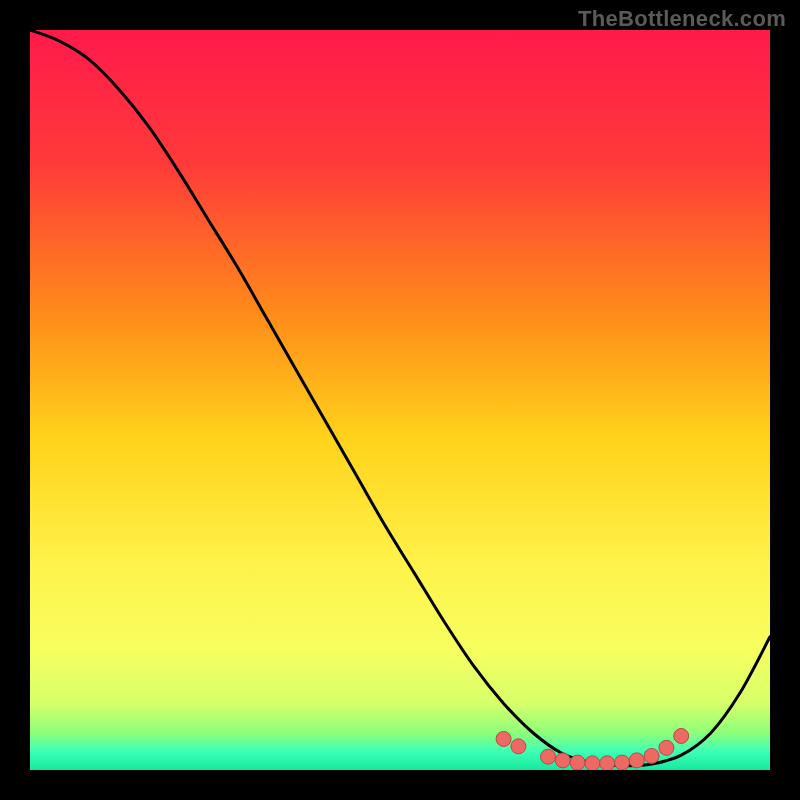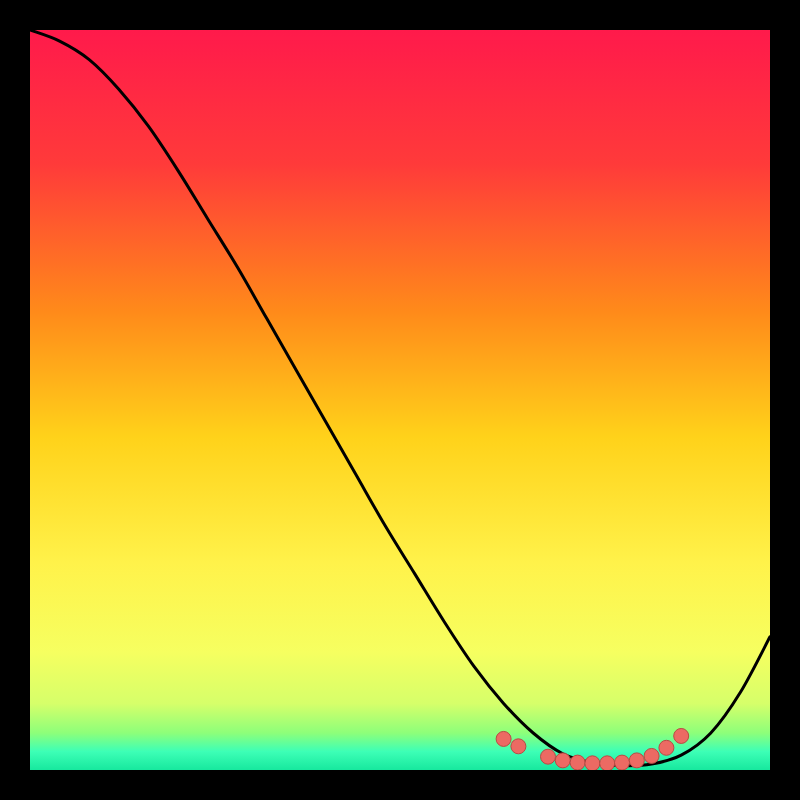--- a/index.html
+++ b/index.html
@@ -35,20 +35,21 @@
     height: 740px;
   }
   svg {
     display: block;
   }
 </style>
 </head>
 <body>
 
 <div class="frame">
+  <div class="watermark">TheBottleneck.com</div>
 
   <div class="plot">
     <svg id="chart-svg" width="740" height="740" viewBox="0 0 740 740" preserveAspectRatio="none">
       <defs>
         <linearGradient id="bg-grad" x1="0" y1="0" x2="0" y2="1">
             <stop offset="0%" stop-color="#ff1a4b"></stop>
             <stop offset="18%" stop-color="#ff3a3a"></stop>
             <stop offset="38%" stop-color="#ff8a1a"></stop>
             <stop offset="55.00000000000001%" stop-color="#ffd21a"></stop>
             <stop offset="72%" stop-color="#fff24a"></stop>

